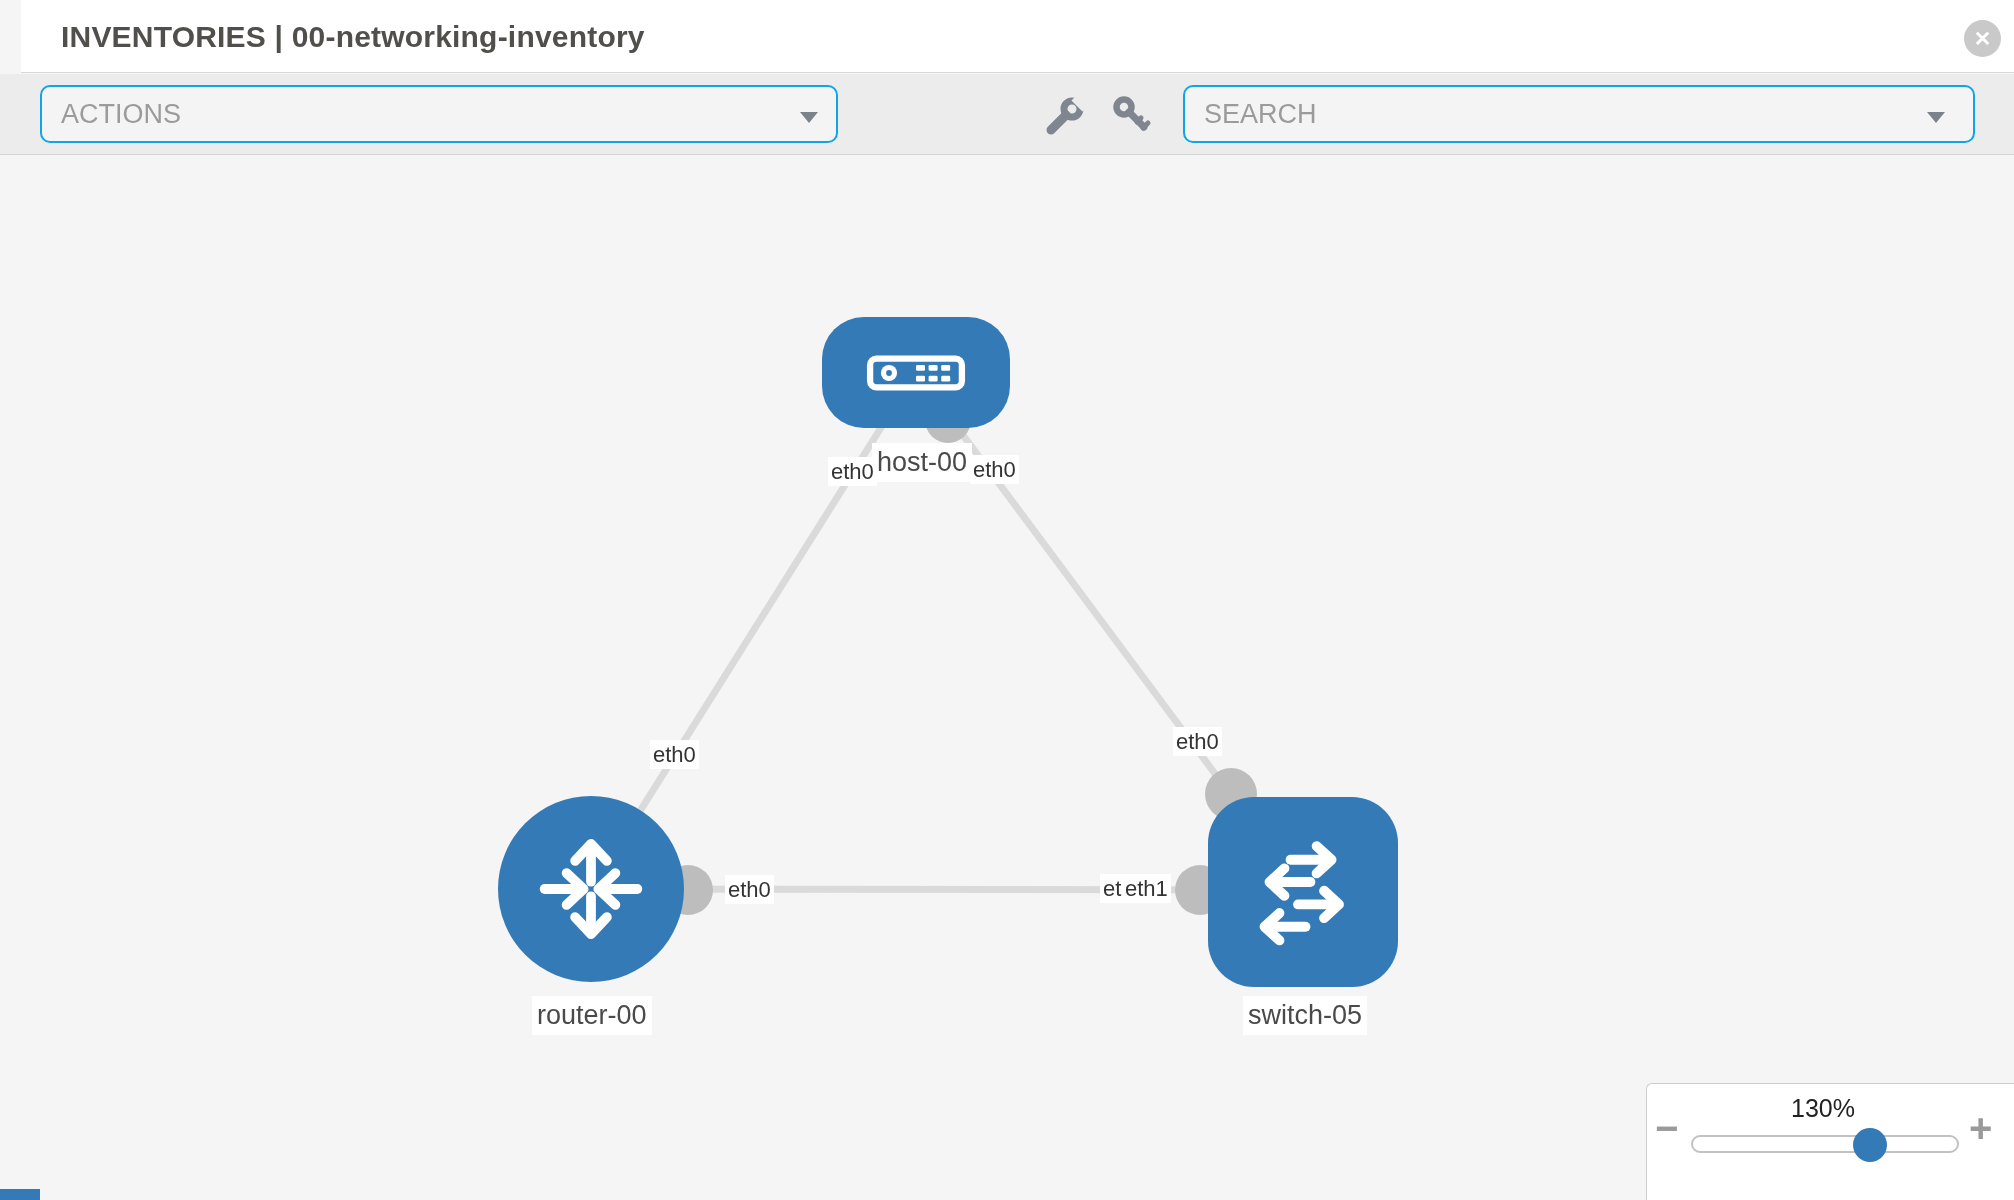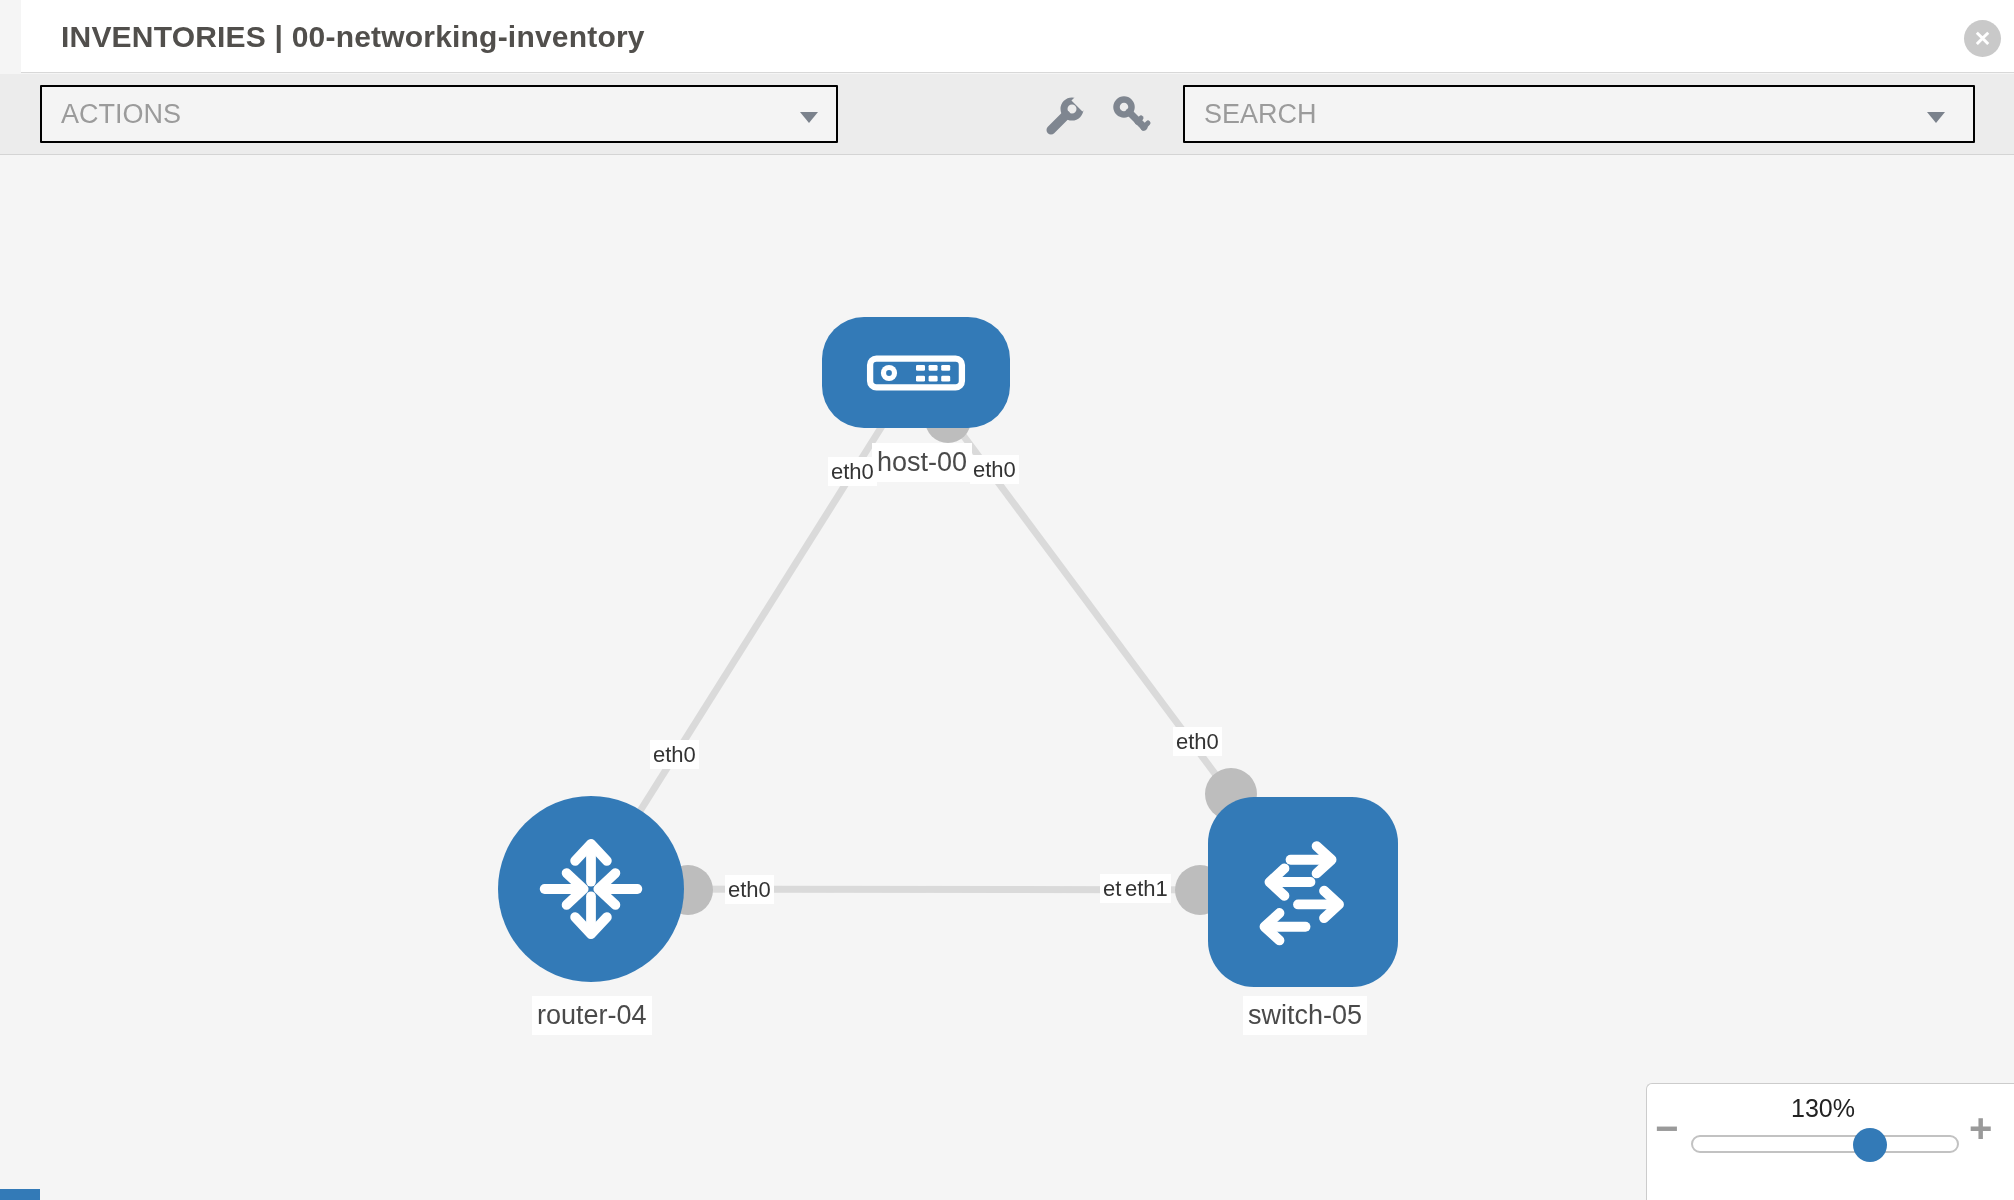--- a/index.html
+++ b/index.html
@@ -28,21 +28,21 @@
     color: #ffffff; font-size: 21px; font-weight: 700; cursor: pointer;
   }
 
   
   .toolbar {
     position: absolute; left: 0; top: 74px; width: 2014px; height: 81px;
     background: #ececec; border-bottom: 1px solid #d4d4d4;
   }
   .dropdown {
     position: absolute; top: 11px; height: 58px;
-    background: #f4f4f4; border: 2px solid #000000; border-radius: 1px;
+    background: #f4f4f4; border: 2px solid #0ea5e9; border-radius: 10px;
     display: flex; align-items: center;
     font-size: 27px; color: #9b9b9b; padding-left: 19px; cursor: pointer;
   }
   .dropdown .caret {
     position: absolute; top: 25px; width: 0; height: 0;
     border-left: 9px solid transparent; border-right: 9px solid transparent;
     border-top: 11px solid #7b828c;
   }
   .dd-actions { left: 40px;  width: 798px; }
   .dd-actions .caret { left: 758px; }
@@ -204,21 +204,21 @@
       <path d="M56 42 L26 42"></path>
         <path d="M35 31 L23 42 L35 53"></path>
       <path d="M46 60 L76 60"></path>
         <path d="M67 49 L79 60 L67 71"></path>
       <path d="M52 78 L22 78"></path>
         <path d="M31 67 L19 78 L31 89"></path>
     </svg>
   </div>
 
   <div class="chip node-label lbl-host">host-00</div>
-  <div class="chip node-label lbl-router">router-04</div>
+  <div class="chip node-label lbl-router">router-00</div>
   <div class="chip node-label lbl-switch">switch-05</div>
 
   <div class="chip port-label port-0">eth0</div>
   <div class="chip port-label port-1">eth0</div>
   <div class="chip port-label port-2">eth0</div>
   <div class="chip port-label port-3">eth0</div>
   <div class="chip port-label port-4">eth0</div>
   <div class="chip port-label port-5">eth0</div>
   <div class="chip port-label port-6">eth1</div>
 </div>

